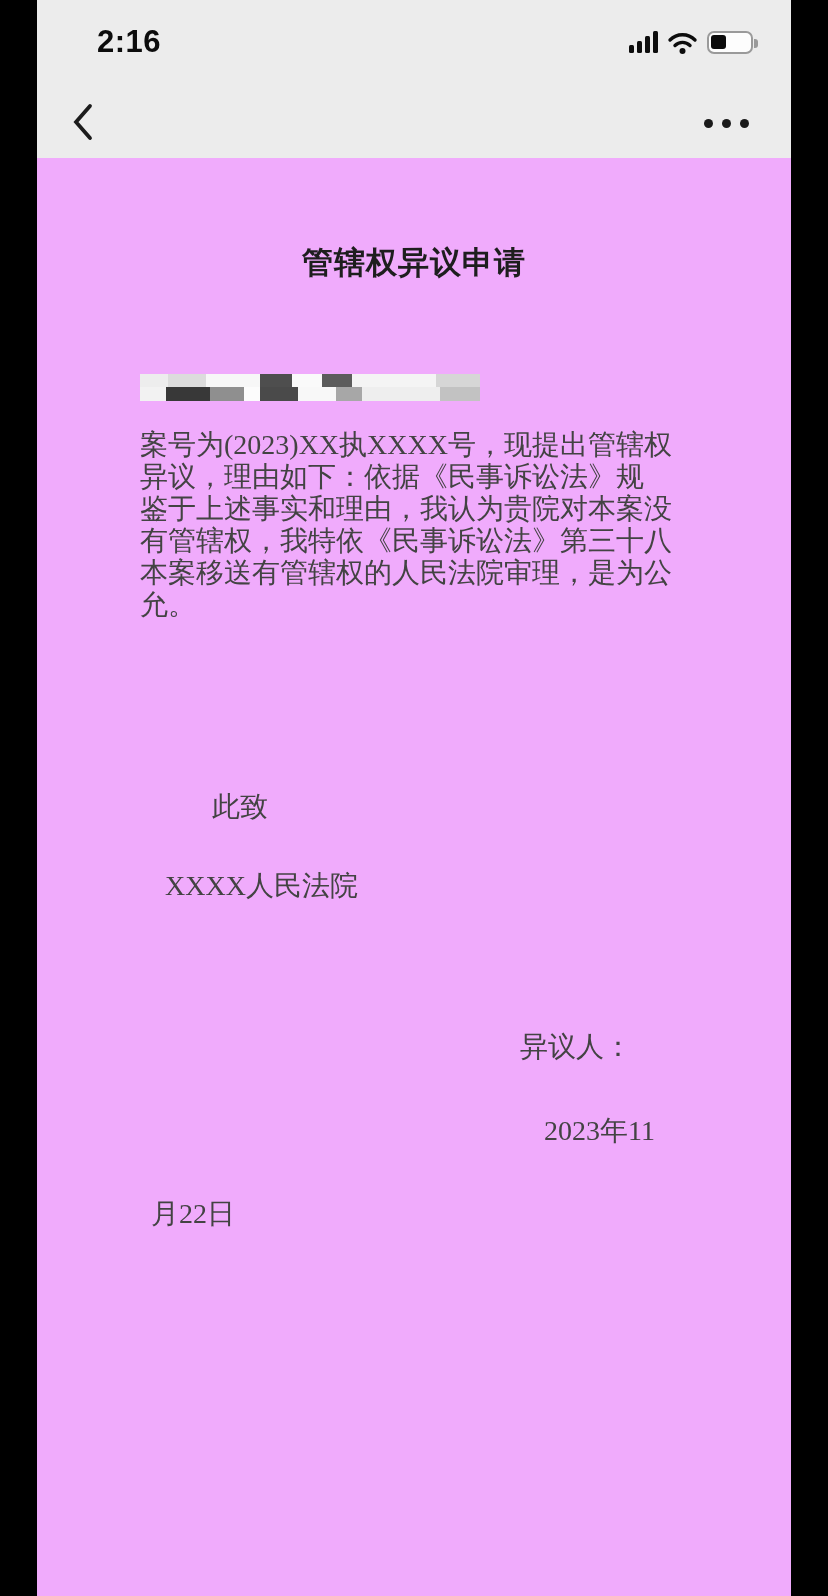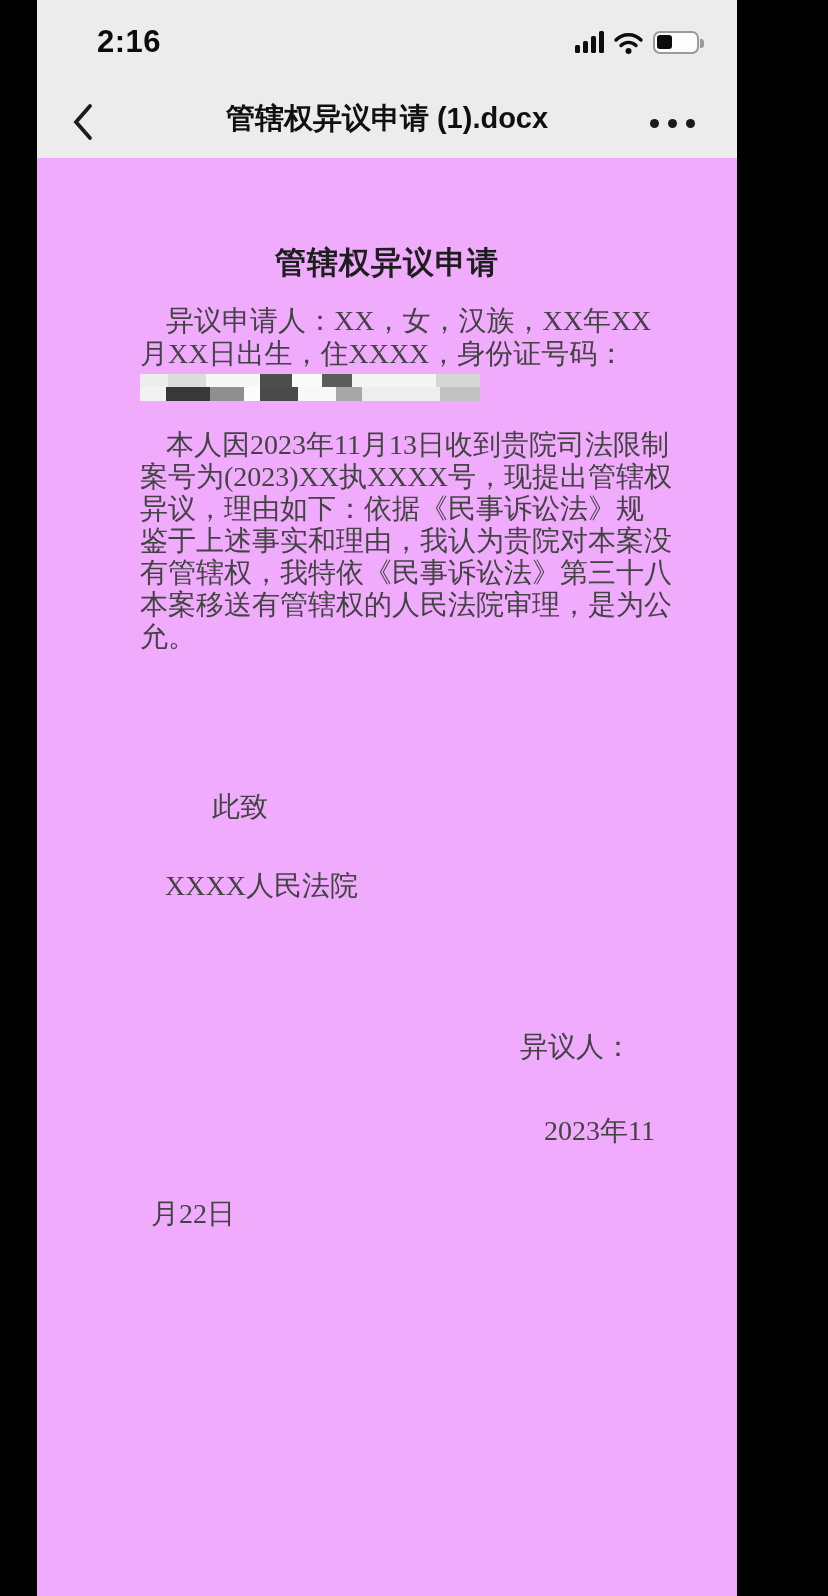--- a/index.html
+++ b/index.html
@@ -3,21 +3,21 @@
 <meta charset="utf-8">
 <style>
   html,body { margin:0; padding:0; }
   body {
     width:828px; height:1596px; position:relative;
     background:#000;
     font-family:"Liberation Sans", sans-serif;
     overflow:hidden;
   }
   .screen {
-    position:absolute; left:37px; top:0; width:700px; height:1596px;
+    position:absolute; left:37px; top:0; width:754px; height:1596px;
     background:#fefefe; overflow:hidden;
   }
   
   .topbar {
     position:absolute; left:0; top:0; right:0; height:158px;
     background:#ececec;
   }
   .status-time {
     position:absolute; left:60px; top:24px;
     font-size:31px; font-weight:700; color:#0c0c0c; letter-spacing:0.5px;
@@ -93,46 +93,40 @@
           <div class="nub"></div>
       </div>
     </div>
 
     <div class="navrow">
       <div class="back-btn">
         <svg width="22" height="40" viewBox="0 0 22 40">
           <polyline points="18,4 4,20 18,36" fill="none" stroke="#1c1c1c" stroke-width="3.8" stroke-linecap="round" stroke-linejoin="miter"></polyline>
         </svg>
       </div>
-      <div class="nav-title">管辖权异议申请 (1).docx</div>
       <div class="more-btn">
         <span style="display:flex;gap:9px;">
             <b style="display:block;width:9px;height:9px;border-radius:50%;background:#1a1a1a;"></b>
             <b style="display:block;width:9px;height:9px;border-radius:50%;background:#1a1a1a;"></b>
             <b style="display:block;width:9px;height:9px;border-radius:50%;background:#1a1a1a;"></b>
           </span>
       </div>
     </div>
   </div>
 
   <div class="doc">
     <div class="doc-title">管辖权异议申请</div>
 
-    <div class="tblock p1">
-      <div class="indent">异议申请人：XX，女，汉族，XX年XX</div>
-      <div>月XX日出生，住XXXX，身份证号码：</div>
-    </div>
 
     <div class="mosaic">
       <div class="r1"></div>
         <div class="r2"></div>
     </div>
 
     <div class="tblock p2">
-      <div class="indent">本人因2023年11月13日收到贵院司法限制</div>
       <div>案号为(2023)XX执XXXX号，现提出管辖权</div>
       <div>异议，理由如下：依据《民事诉讼法》规</div>
       <div>鉴于上述事实和理由，我认为贵院对本案没</div>
       <div>有管辖权，我特依《民事诉讼法》第三十八</div>
       <div>本案移送有管辖权的人民法院审理，是为公</div>
       <div>允。</div>
     </div>
 
     <div class="tblock closing">此致</div>
     <div class="tblock court">XXXX人民法院</div>

